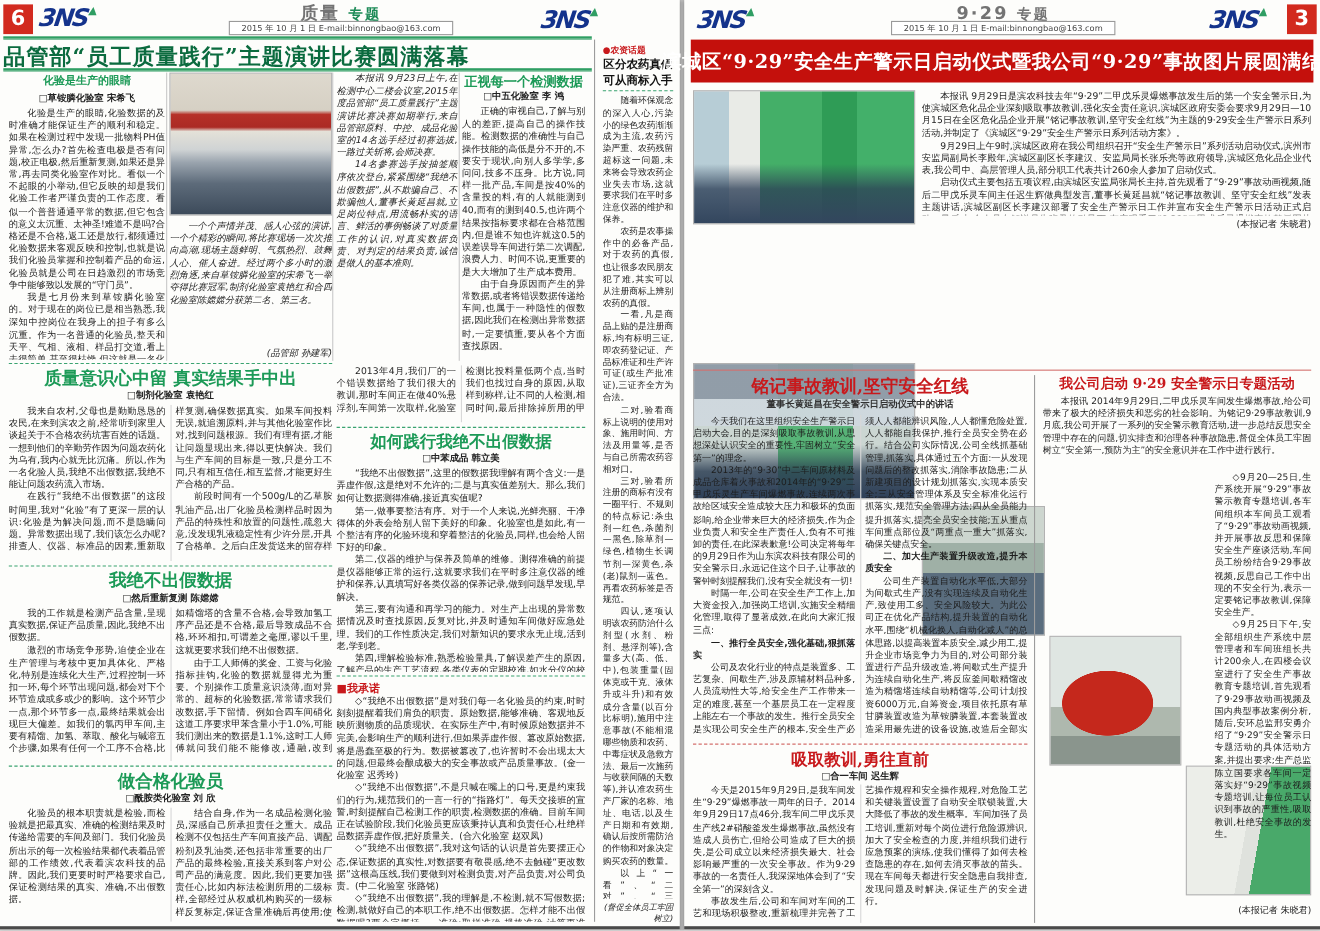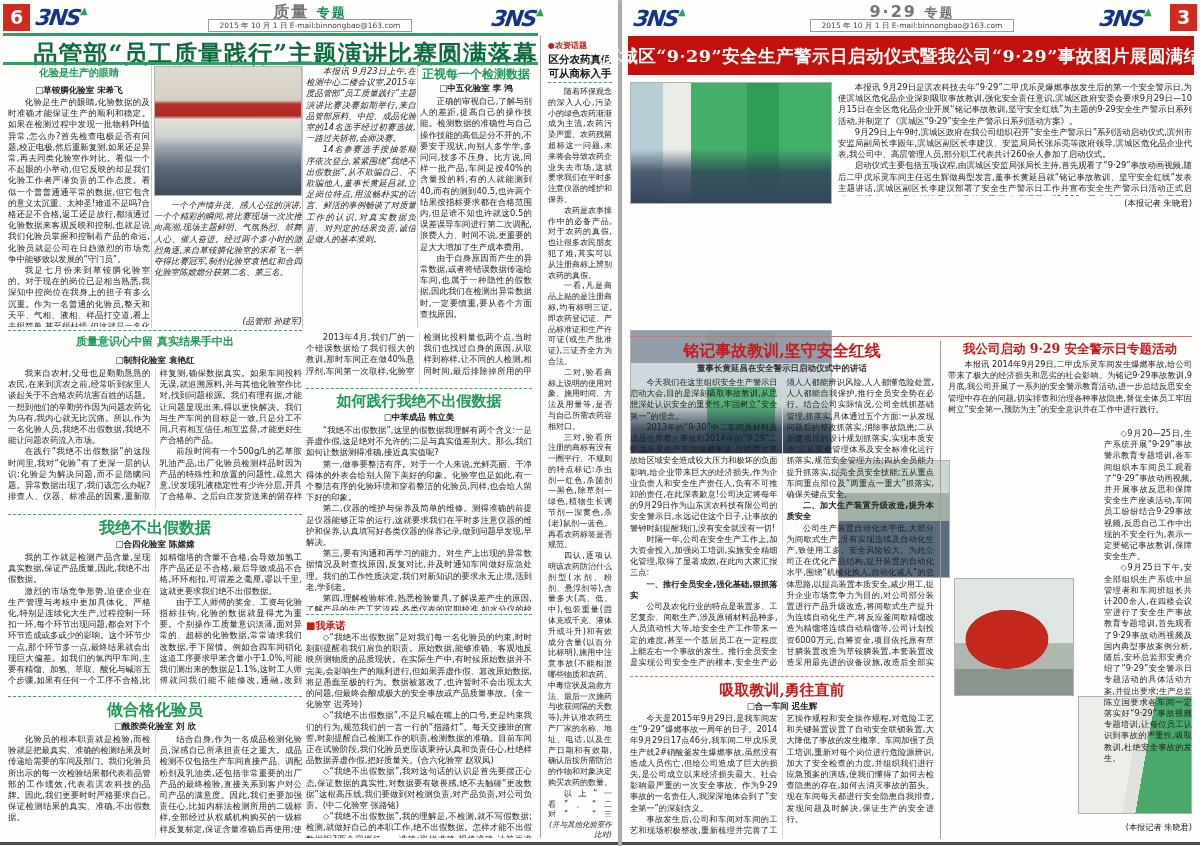--- a/index.html
+++ b/index.html
@@ -17,21 +17,21 @@
   .t-grn{color:#1c8a57;font-size:13px;}
   .datebox{border:1px solid #9a9a9a;font-size:7.5px;color:#444;text-align:center;line-height:11px;background:#fff;padding:0 4px;}
   
   .grule{border-top:2px solid #2f9e63;border-bottom:1px solid #2f9e63;height:2px;}
   .sep-g{border-top:1px dashed #3aa370;}
   .sep-r{border-top:1px dashed #d3706e;}
   .vr{width:1px;background:#c9c9c9;}
   .vr-dark{width:1px;background:#9c9c9c;}
   .bottom-rule{height:3px;background:#4a4a4a;}
   
-  .banner-hl{color:#0b6b3f;font-weight:bold;font-size:24px;letter-spacing:1px;text-align:right;font-family:"DejaVu Serif",serif;}
+  .banner-hl{color:#0b6b3f;font-weight:bold;font-size:20px;letter-spacing:1px;text-align:left;font-family:"DejaVu Serif",serif;}
   .red-banner{background:#c4100c;color:#fff;display:flex;align-items:center;justify-content:center;}
   .red-banner .txt{font-weight:bold;font-size:17.5px;letter-spacing:.5px;font-family:"DejaVu Serif",serif;white-space:nowrap;}
   .art-hl-g{color:#1c9a57;font-weight:bold;text-align:center;font-family:"DejaVu Serif",serif;}
   .art-hl-r{color:#c8191c;font-weight:bold;text-align:center;font-family:"DejaVu Serif",serif;}
   .byline{font-size:8.5px;font-weight:bold;color:#222;text-align:center;line-height:12px;}
   .subtitle{font-size:8.5px;font-weight:bold;color:#333;text-align:center;line-height:12px;}
   .body-txt{font-size:8.4px;line-height:11.2px;color:#1d1d1d;text-align:justify;overflow:hidden;}
   .body-txt p{margin:0;text-indent:2em;}
   .body-txt p.sub-b{font-weight:bold;}
   .italic-txt{font-style:italic;color:#222;}
@@ -97,32 +97,32 @@
     <div class="abs art-hl-g" style="left:420px;top:66px;width:112px;font-size:12px;">正视每一个检测数据</div>
     <div class="abs byline" style="left:420px;top:82px;width:112px;">□中五化验室 李 鸿</div>
     <div class="abs body-txt" style="left:420px;top:96px;width:112px;height:232px;">
 
     <p class="para">正确的审视自己,了解与别人的差距,提高自己的操作技能。检测数据的准确性与自己操作技能的高低是分不开的,不要安于现状,向别人多学学,多问问,技多不压身。比方说,同样一批产品,车间是按40%的含量投的料,有的人就能测到40,而有的测到40.5,也许两个结果按指标要求都在合格范围内,但是谁不知也许就这0.5的误差误导车间进行第二次调配,浪费人力、时间不说,更重要的是大大增加了生产成本费用。</p>
         <p class="para">由于自身原因而产生的异常数据,或者将错误数据传递给车间,也属于一种隐性的假数据,因此我们在检测出异常数据时,一定要慎重,要从各个方面查找原因。</p>
       </div>
     <div class="abs vr" style="left:417px;top:66px;height:262px;"></div>
 
     <div class="abs sep-g" style="left:8px;top:330px;width:294px;"></div>
-    <div class="abs art-hl-g" style="left:8px;top:334px;width:294px;font-size:11px;">质量意识心中留 真实结果手中出</div>
+    <div class="abs art-hl-g" style="left:8px;top:334px;width:294px;font-size:16px;">质量意识心中留 真实结果手中出</div>
     <div class="abs byline" style="left:8px;top:354px;width:294px;">□制剂化验室 袁艳红</div>
     <div class="abs body-txt cols2" style="left:8px;top:368px;width:294px;height:142px;">
 
     <p class="para">我来自农村,父母也是勤勤恳恳的农民,在来到滨农之前,经常听到家里人谈起关于不合格农药坑害百姓的话题。一想到他们的辛勤劳作因为问题农药化为乌有,我内心就无比沉痛。所以,作为一名化验人员,我绝不出假数据,我绝不能让问题农药流入市场。</p>
         <p class="para">在践行“我绝不出假数据”的这段时间里,我对“化验”有了更深一层的认识:化验是为解决问题,而不是隐瞒问题。异常数据出现了,我们该怎么办呢?排查人、仪器、标准品的因素,重新取样复测,确保数据真实。如果车间投料无误,就追溯原料,并与其他化验室作比对,找到问题根源。我们有理有据,才能让问题显现出来,得以更快解决。我们与生产车间的目标是一致,只是分工不同,只有相互信任,相互监督,才能更好生产合格的产品。</p>
         <p class="para">前段时间有一个500g/L的乙草胺乳油产品,出厂化验员检测样品时因为产品的特殊性和放置的问题性,疏忽大意,没发现乳液稳定性有少许分层,开具了合格单。之后白庄发货送来的留存样品又是这批,复检时发现了乳液稳定性检出现分层现象——不合格。当时车间已经将产品装入了大桶,等待检测结果封盖。这时她犯难了:报不合格,意味着产品都要从桶中取出,重新调配,将面临生产车间的责问和延期交货的压力;报合格,只能是自欺欺人,虽然暂时不会被问责,但这样的产品流入市场后果更严重。最终,她战胜了自己,第一时间将情况上报班长,及时与车间沟通,将产品重新调配合格。虽然受到了些许的责问,但她心里踏实。</p>
       </div>
 
     <div class="abs sep-g" style="left:8px;top:514px;width:294px;"></div>
     <div class="abs art-hl-g" style="left:8px;top:518px;width:294px;font-size:16px;">我绝不出假数据</div>
-    <div class="abs byline" style="left:8px;top:538px;width:294px;">□合四化验室 陈嫦嫦</div>
+    <div class="abs byline" style="left:8px;top:538px;width:294px;">□然后重新复测 陈嫦嫦</div>
     <div class="abs body-txt cols2" style="left:8px;top:552px;width:294px;height:140px;">
 
     <p class="para">我的工作就是检测产品含量,呈现真实数据,保证产品质量,因此,我绝不出假数据。</p>
         <p class="para">激烈的市场竞争形势,迫使企业在生产管理与考核中更加具体化、严格化,特别是连续化大生产,过程控制一环扣一环,每个环节出现问题,都会对下个环节造成或多或少的影响。这个环节少一点,那个环节多一点,最终结果就会出现巨大偏差。如我们的氯丙甲车间,主要有精馏、加氢、萃取、酸化与碱溶五个步骤,如果有任何一个工序不合格,比如精馏塔的含量不合格,会导致加氢工序产品还是不合格,最后导致成品不合格,环环相扣,可谓差之毫厘,谬以千里,这就更要求我们绝不出假数据。</p>
         <p class="para">由于工人师傅的奖金、工资与化验指标挂钩,化验的数据就显得尤为重要。个别操作工质量意识淡薄,面对异常的、超标的化验数据,常常请求我们改数据,手下留情。例如合四车间硝化这道工序要求甲苯含量小于1.0%,可能我们测出来的数据是1.1%,这时工人师傅就问我们能不能修改,通融,改到1.0%,毕竟就差那么一点点,但作为一名化验员,我绝不出假数据。</p>
       </div>
 
     <div class="abs sep-g" style="left:8px;top:696px;width:294px;"></div>
     <div class="abs art-hl-g" style="left:8px;top:700px;width:294px;font-size:16px;">做合格化验员</div>
     <div class="abs byline" style="left:8px;top:720px;width:294px;">□酰胺类化验室 刘 欣</div>
@@ -167,21 +167,21 @@
     <div class="abs body-txt side-body" style="left:548px;top:87px;width:64px;height:730px;">
 
     <p class="para">随着环保观念的深入人心,污染小的绿色农药渐渐成为主流,农药污染严重、农药残留超标这一问题,未来将会导致农药企业失去市场,这就要求我们在平时多注意仪器的维护和保养。</p>
         <p class="para">农药是农事操作中的必备产品,对于农药的真假,也让很多农民朋友犯了难,其实可以从注册商标上辨别农药的真假。</p>
         <p class="para">一看,凡是商品上贴的是注册商标,均有标明三证,即农药登记证、产品标准证和生产许可证(或生产批准证),三证齐全方为合法。</p>
         <p class="para">二对,验看商标上说明的使用对象、施用时间、方法及用量等,是否与自己所需农药容相对口。</p>
         <p class="para">三对,验看所注册的商标有没有一圈平行、不规则的特点标记:杀虫剂—红色,杀菌剂—黑色,除草剂—绿色,植物生长调节剂—深黄色,杀(老)鼠剂—蓝色。再看农药标签是否规范。</p>
         <p class="para">四认,逐项认明该农药防治什么剂型(水剂、粉剂、悬浮剂等),含量多大(高、低、中),包装重量(固体克或千克、液体升或斗升)和有效成分含量(以百分比标明),施用中注意事故(不能相混哪些物质和农药、中毒症状及急救方法、最后一次施药与收获间隔的天数等),并认准农药生产厂家的名称、地址、电话,以及生产日期和有效期,确认后按所需防治的作物和对象决定购买农药的数量。</p>
         <p class="para">以上“一看”、“二对”、“三对”、“四认”就能帮助大家很好的辨别农药的真假,大家以后购买农药需要先看产品的注册商标吧。</p>
       </div>
-    <div class="abs signoff italic-txt" style="left:548px;top:820px;width:64px;font-size:7.5px;">(并与其他化验室作比对)</div>
+    <div class="abs signoff italic-txt" style="left:548px;top:820px;width:64px;font-size:7.5px;">(督促全体员工牢固树立)</div>
 
     <div class="abs bottom-rule" style="left:0;top:842px;width:618px;"></div>
   </div>
 
   <div class="page page-right">
 
     <div class="abs logo" style="left:12px;top:6px;"><span>3NS</span><i>▲</i></div>
     <div class="abs sec-title" style="left:160px;top:2px;width:260px;">
       <span class="t-red">9·29</span>
       <span class="t-red" style="font-size:13px;">专题</span>

